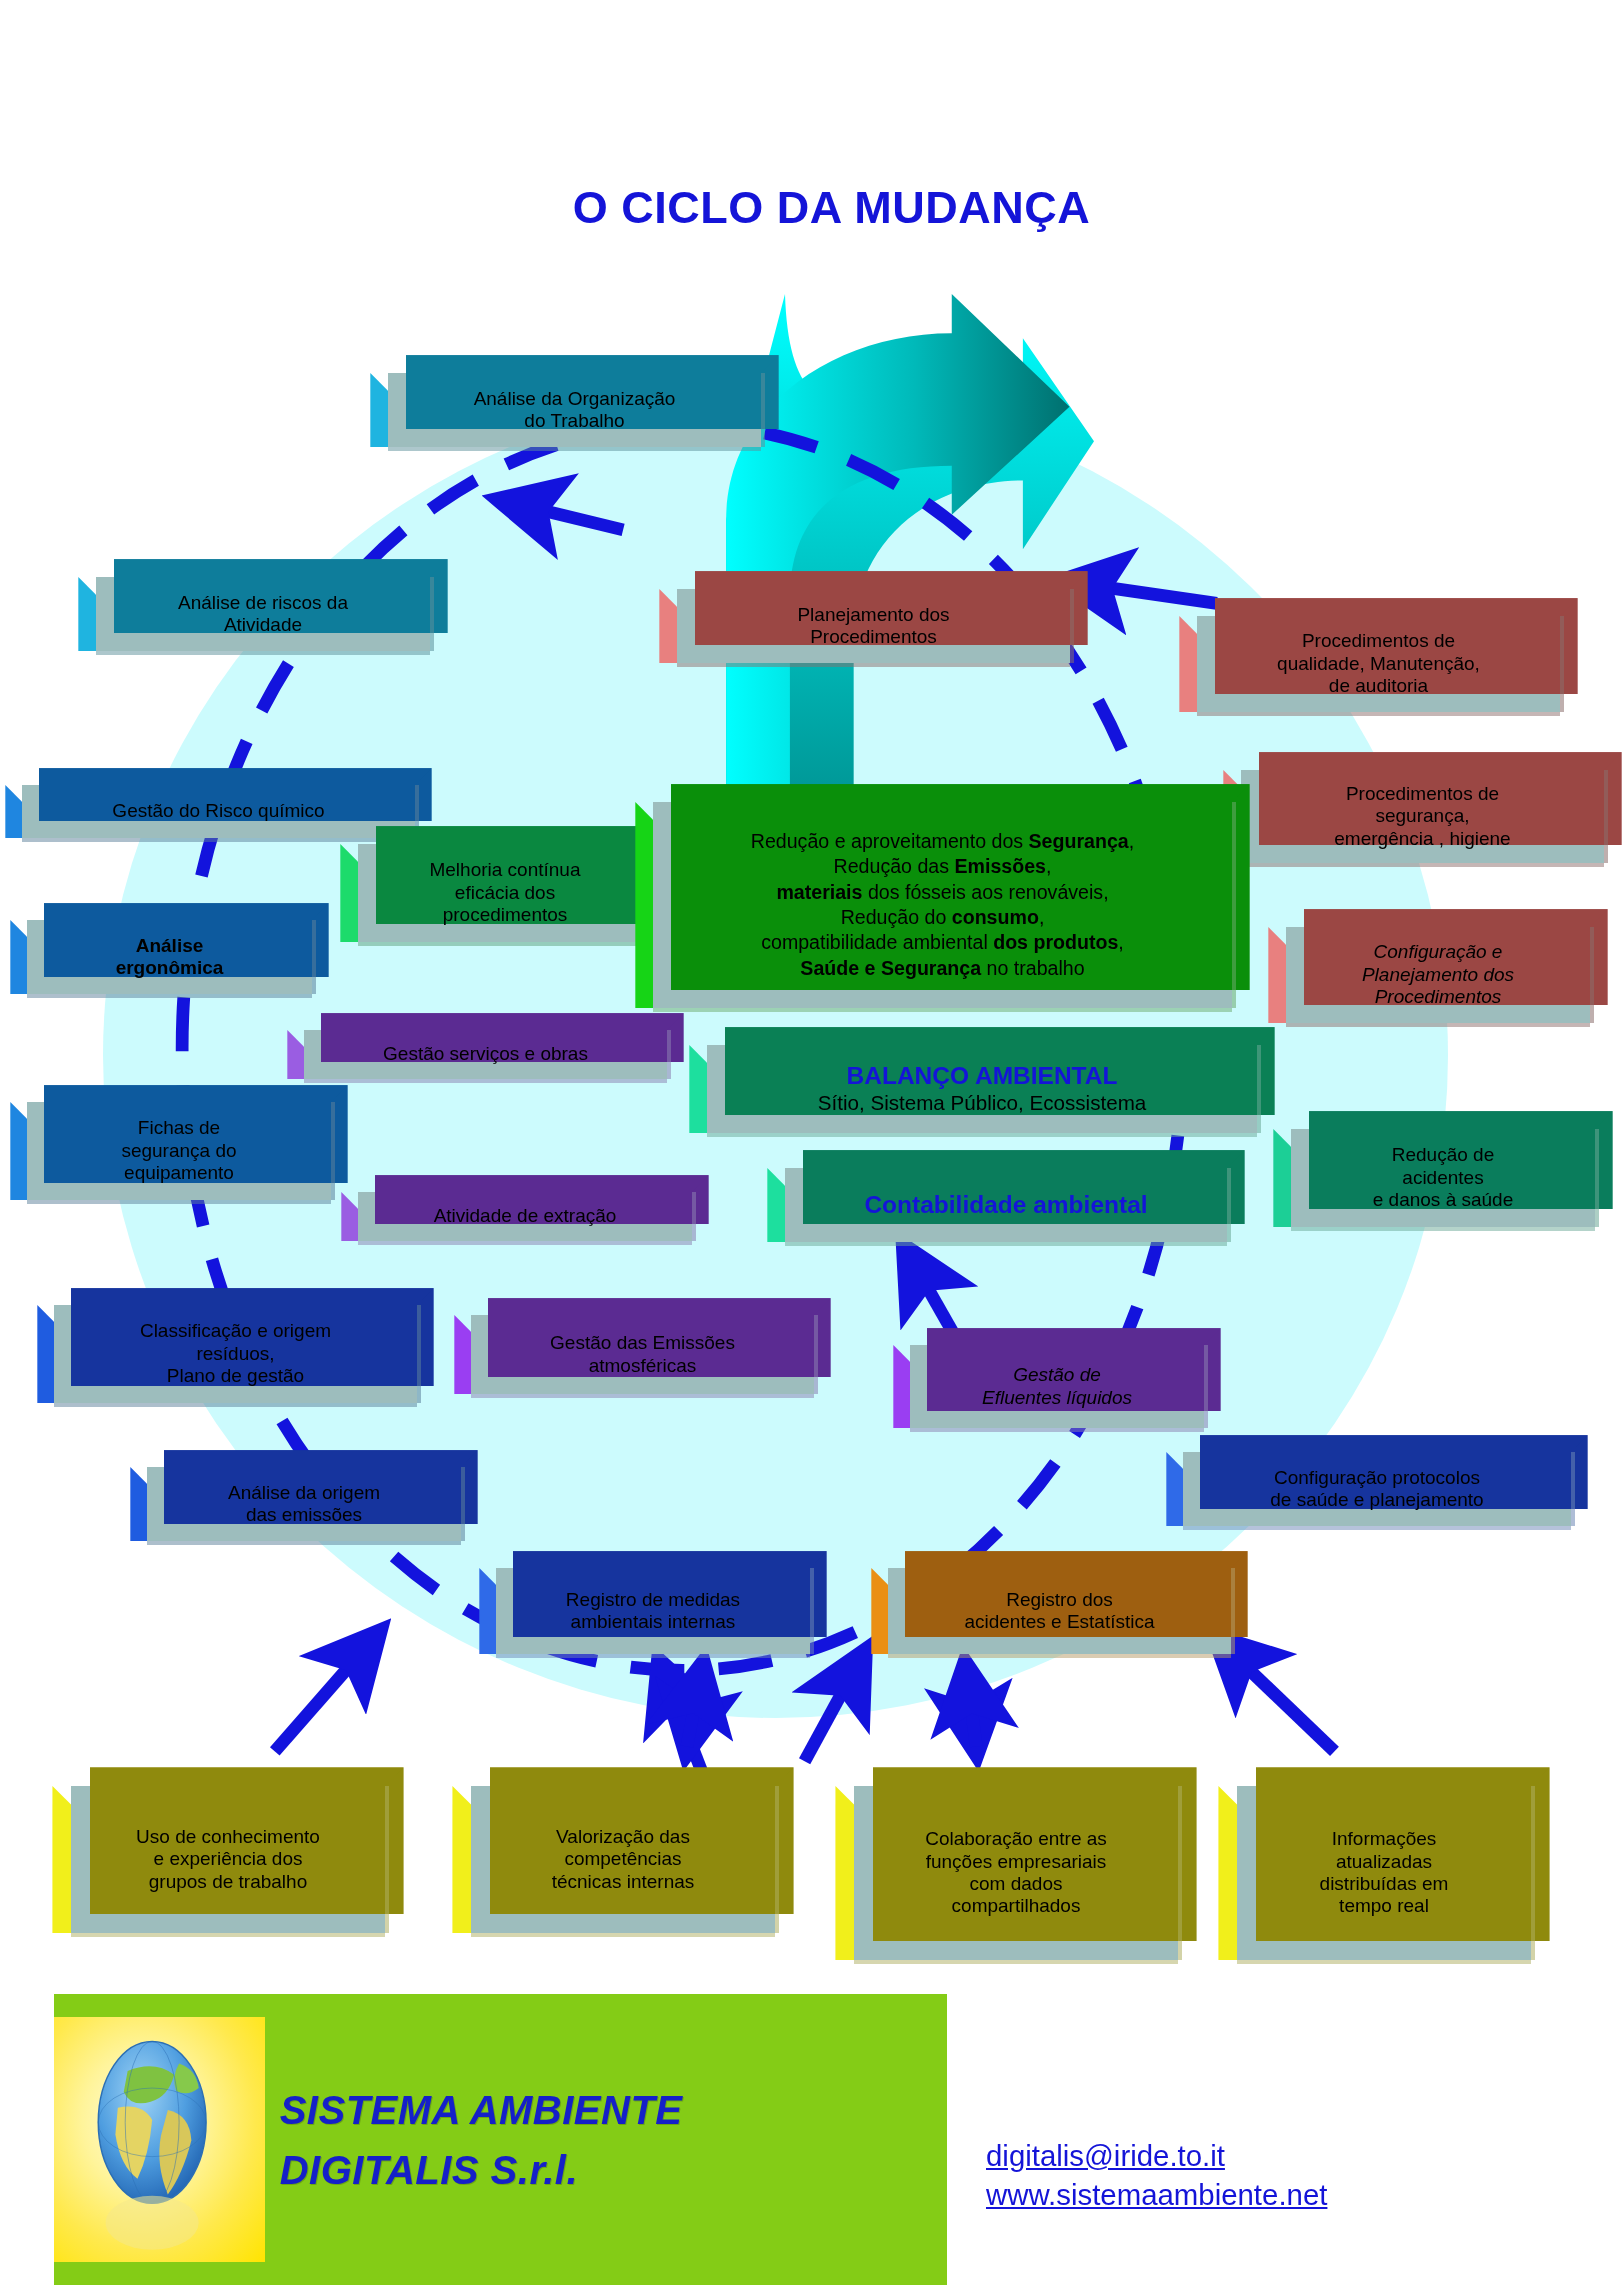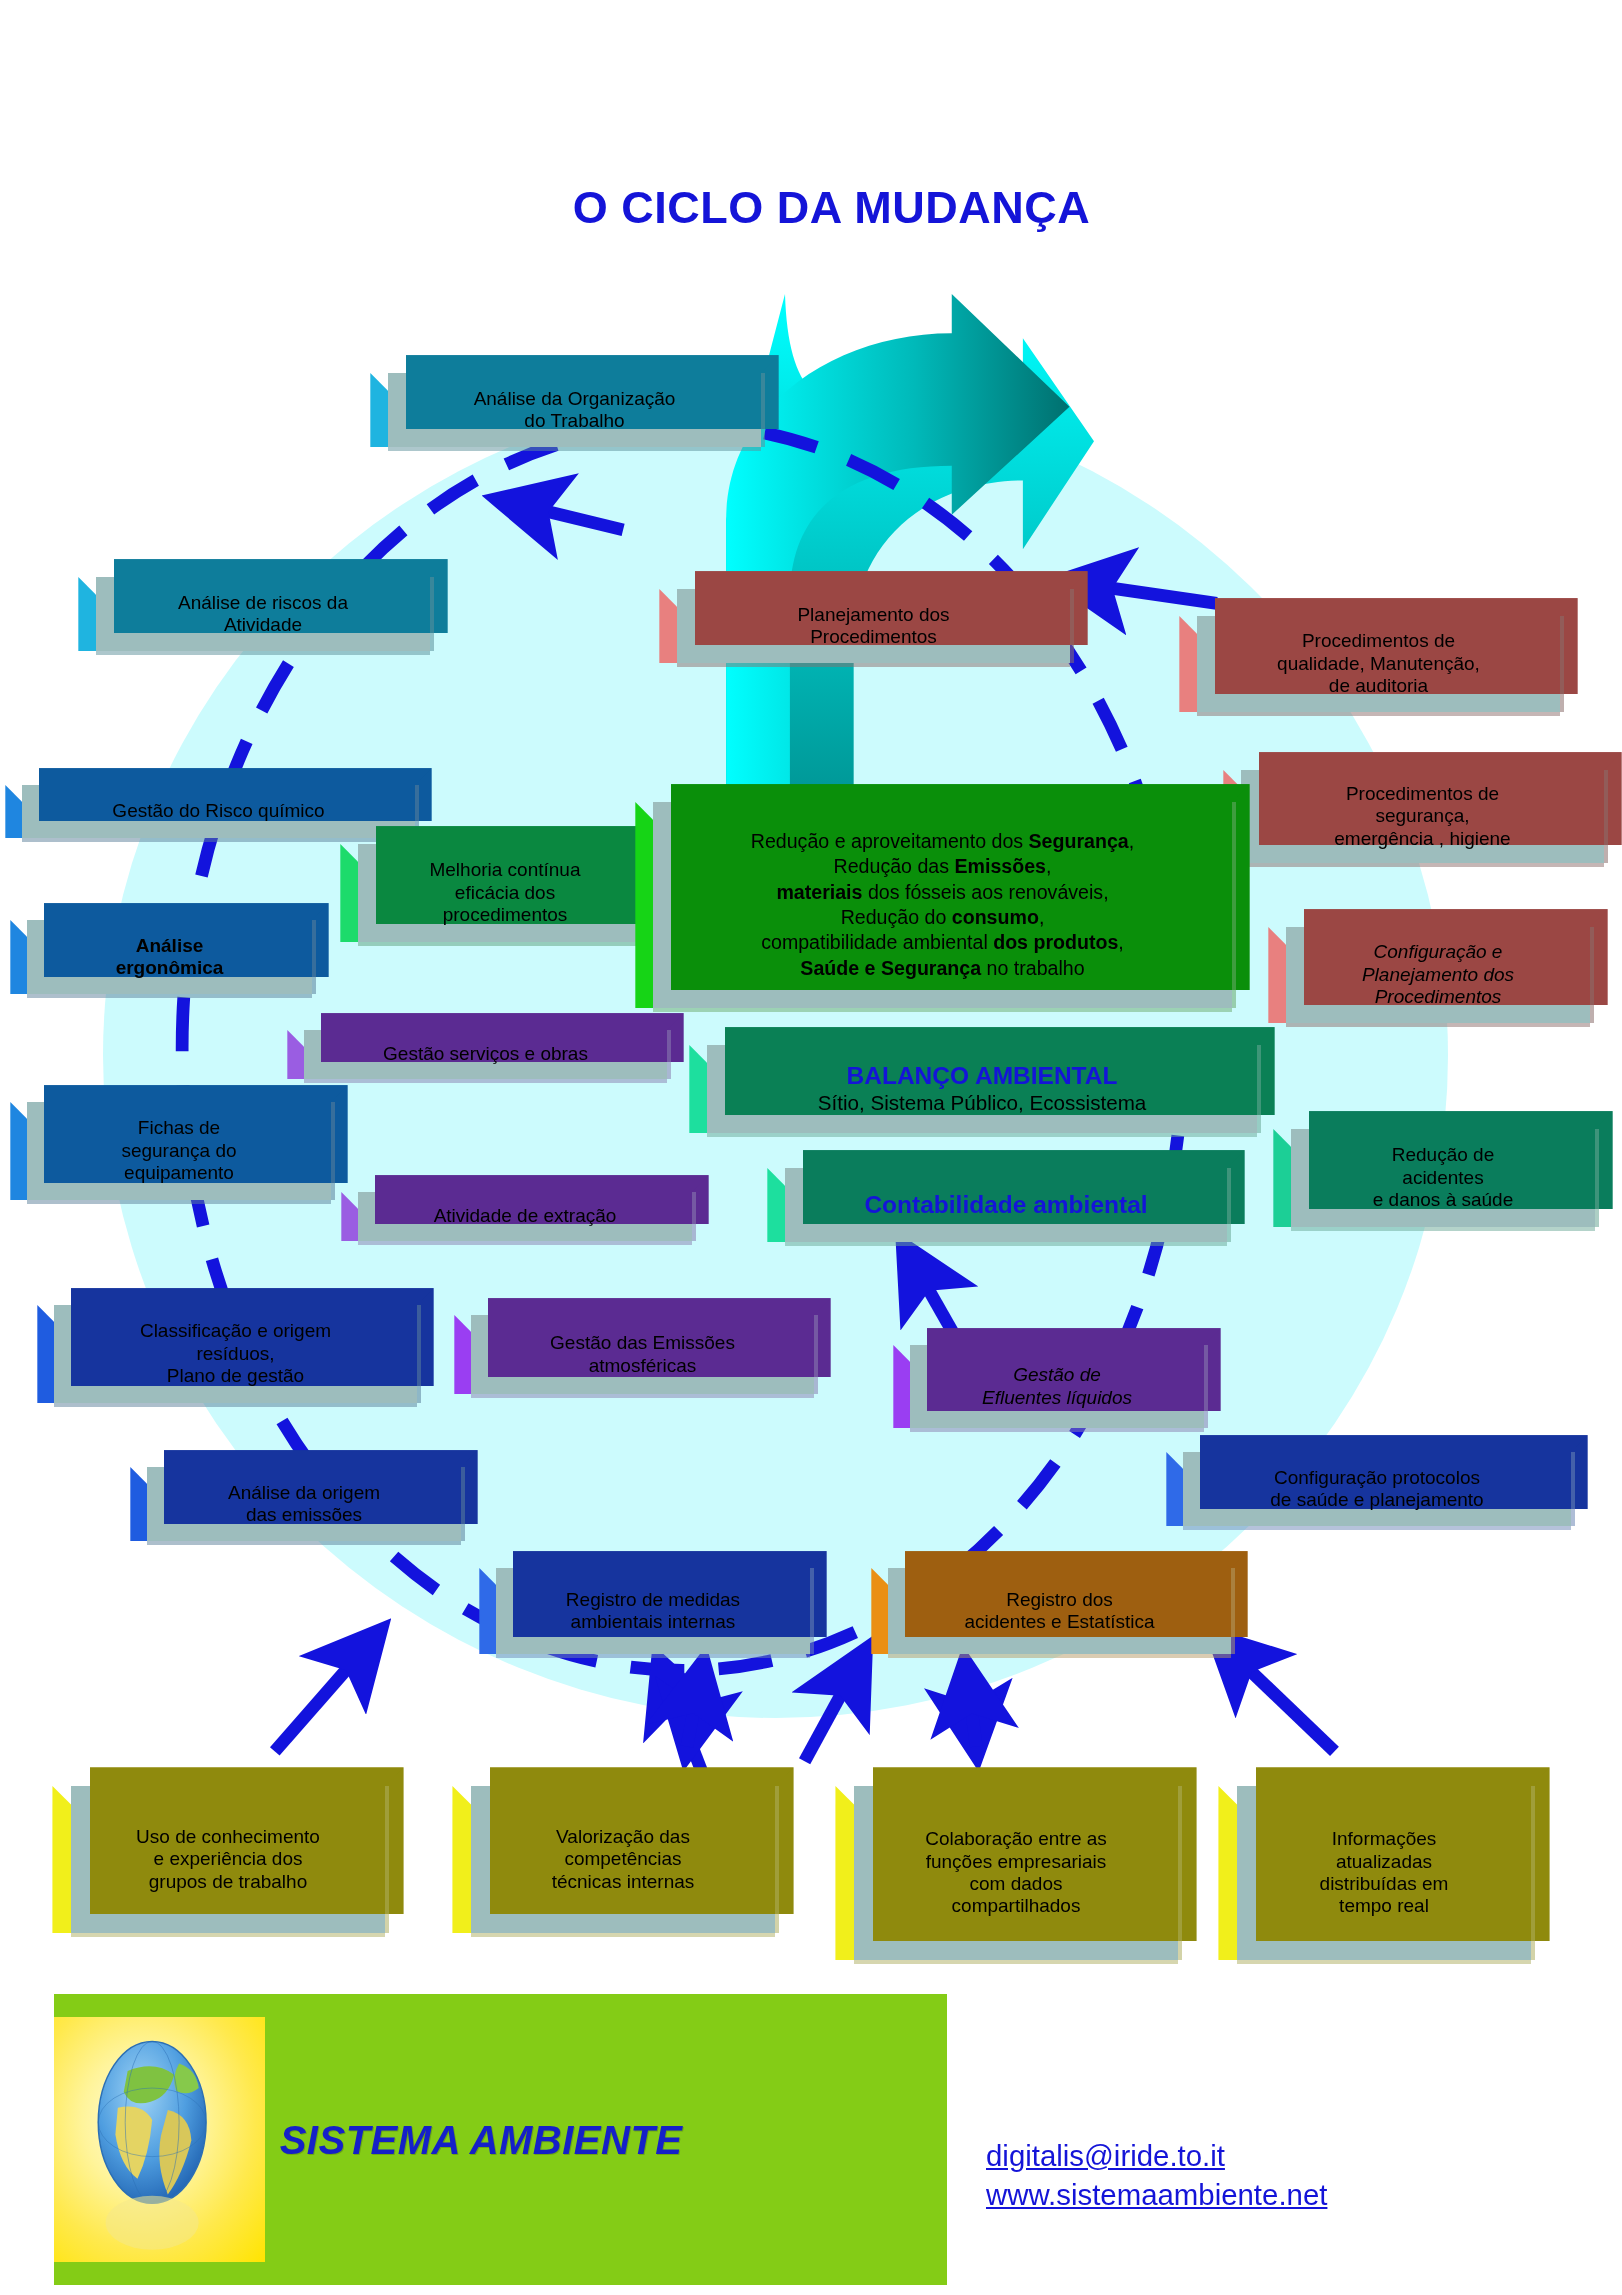--- a/index.html
+++ b/index.html
@@ -404,20 +404,21 @@
         <path d="M232 190 q45 10 48 62 q-18 70 -48 110 q-25 -60 -14 -120 Z" fill="#d8c75a"></path>
         <path d="M255 95 q35 12 40 50 q-22 18 -46 6 q-10 -30 6 -56 Z" fill="#86c94b"></path>
         <ellipse cx="200" cy="215" rx="110" ry="165" fill="none" stroke="#2b6fb5" stroke-width="3"></ellipse>
         <ellipse cx="200" cy="215" rx="55" ry="165" fill="none" stroke="#2b6fb5" stroke-width="2" opacity=".5"></ellipse>
         <ellipse cx="200" cy="215" rx="110" ry="70" fill="none" stroke="#2b6fb5" stroke-width="2" opacity=".45"></ellipse>
         <ellipse cx="200" cy="420" rx="95" ry="55" fill="#f4e88a" opacity=".55"></ellipse>
       </svg>
     </div>
     <div class="logo-text">
       <div class="logo-line">SISTEMA AMBIENTE</div>
+      <div class="logo-line">DIGITALIS S.r.l.</div>
     </div>
   </div>
 
   <div class="contact">
     <span>digitalis@iride.to.it</span>
     <span>www.sistemaambiente.net</span>
   </div>
 
 </div>
 

